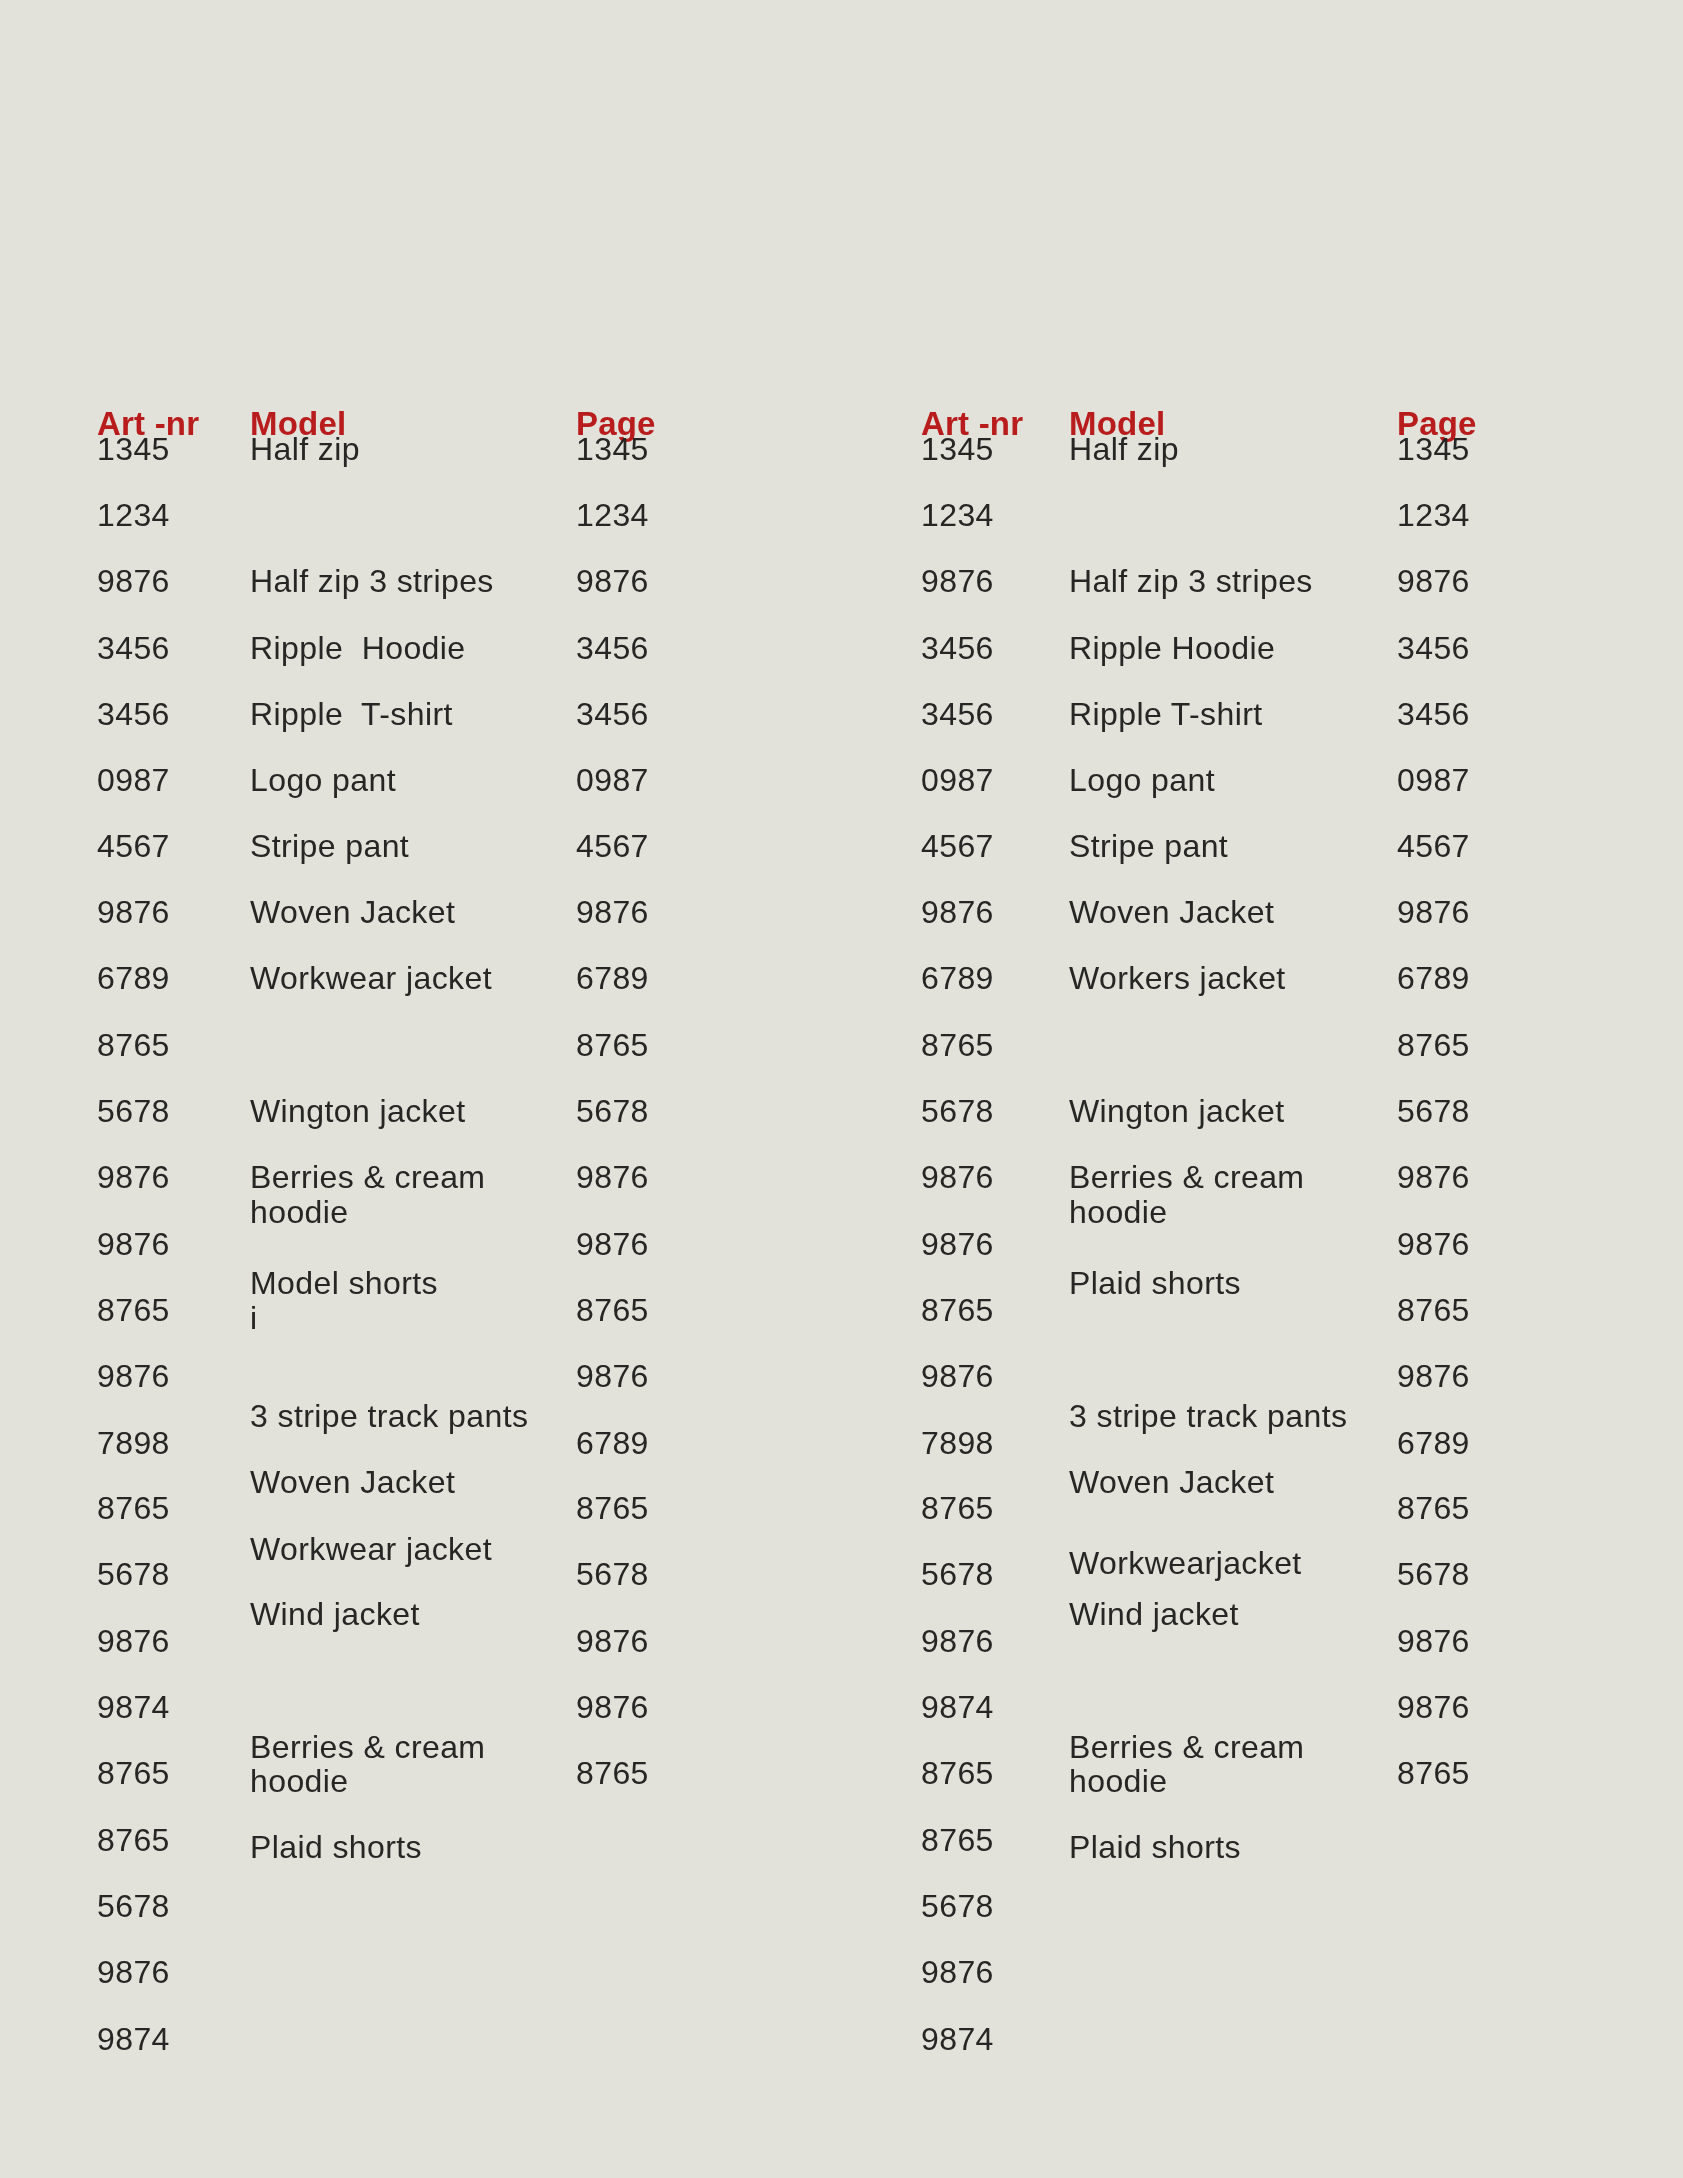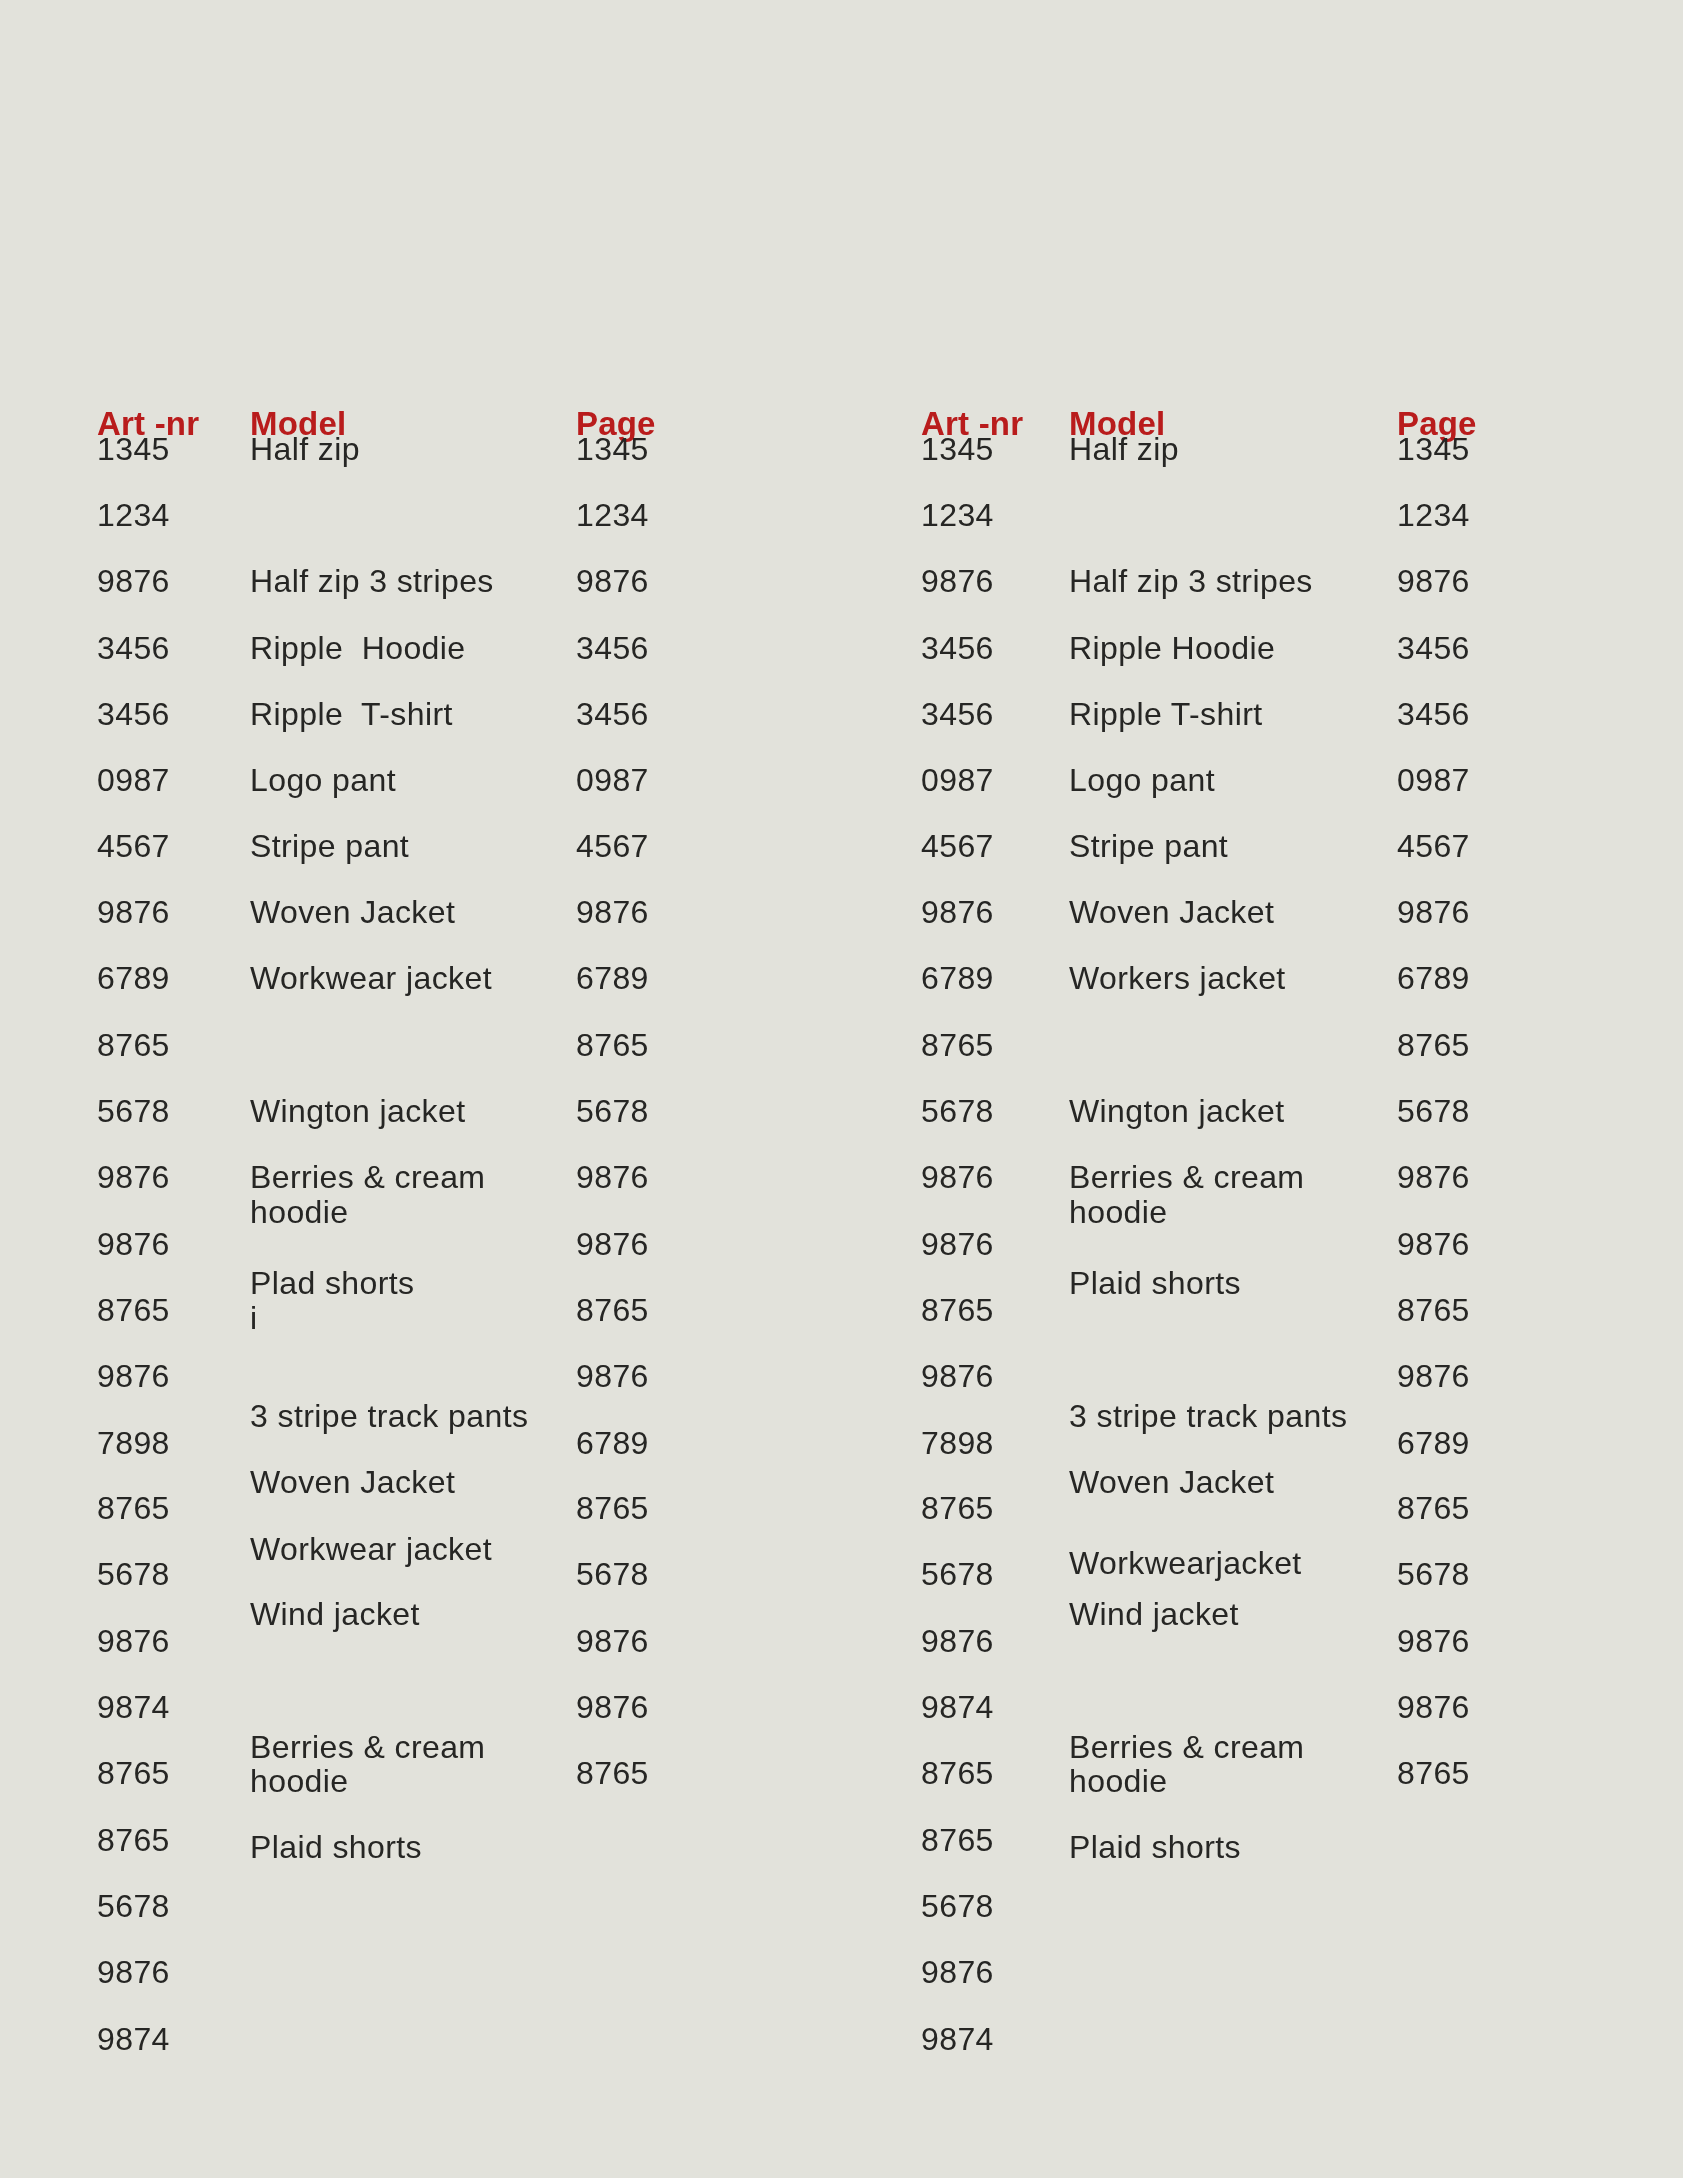--- a/index.html
+++ b/index.html
@@ -106,21 +106,21 @@
       <div class="cell c-model" style="top: 563px;">Half zip 3 stripes</div>
       <div class="cell c-model" style="top: 630px;">Ripple  Hoodie</div>
       <div class="cell c-model" style="top: 696px;">Ripple  T-shirt</div>
       <div class="cell c-model" style="top: 762px;">Logo pant</div>
       <div class="cell c-model" style="top: 828px;">Stripe pant</div>
       <div class="cell c-model" style="top: 894px;">Woven Jacket</div>
       <div class="cell c-model" style="top: 960px;">Workwear jacket</div>
       <div class="cell c-model" style="top: 1093px;">Wington jacket</div>
       <div class="cell c-model" style="top: 1159px;">Berries &amp; cream</div>
       <div class="cell c-model" style="top: 1194px;">hoodie</div>
-      <div class="cell c-model" style="top: 1265px;">Plad shorts</div>
+      <div class="cell c-model" style="top: 1265px;">Model shorts</div>
       <div class="cell c-model" style="top: 1300px;">i</div>
       <div class="cell c-model" style="top: 1398px;">3 stripe track pants</div>
       <div class="cell c-model" style="top: 1464px;">Woven Jacket</div>
       <div class="cell c-model" style="top: 1531px;">Workwear jacket</div>
       <div class="cell c-model" style="top: 1596px;">Wind jacket</div>
       <div class="cell c-model" style="top: 1729px;">Berries &amp; cream</div>
       <div class="cell c-model" style="top: 1763px;">hoodie</div>
       <div class="cell c-model" style="top: 1829px;">Plaid shorts</div>
     </section>
 

